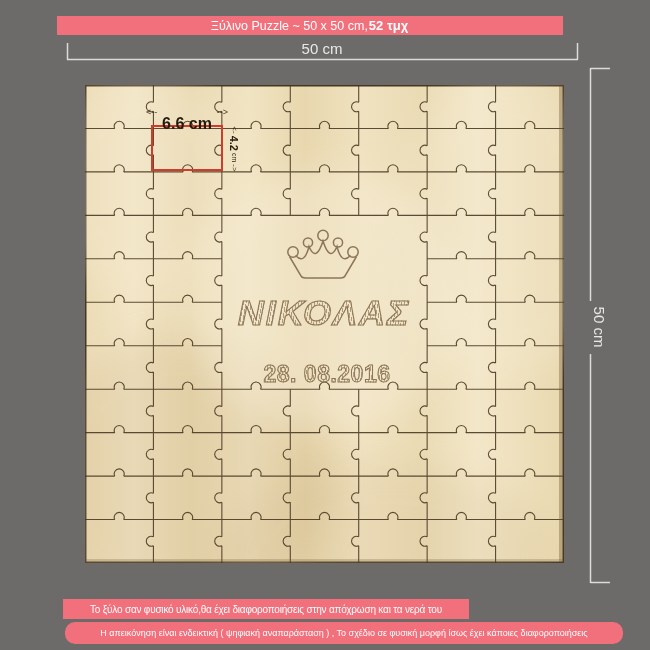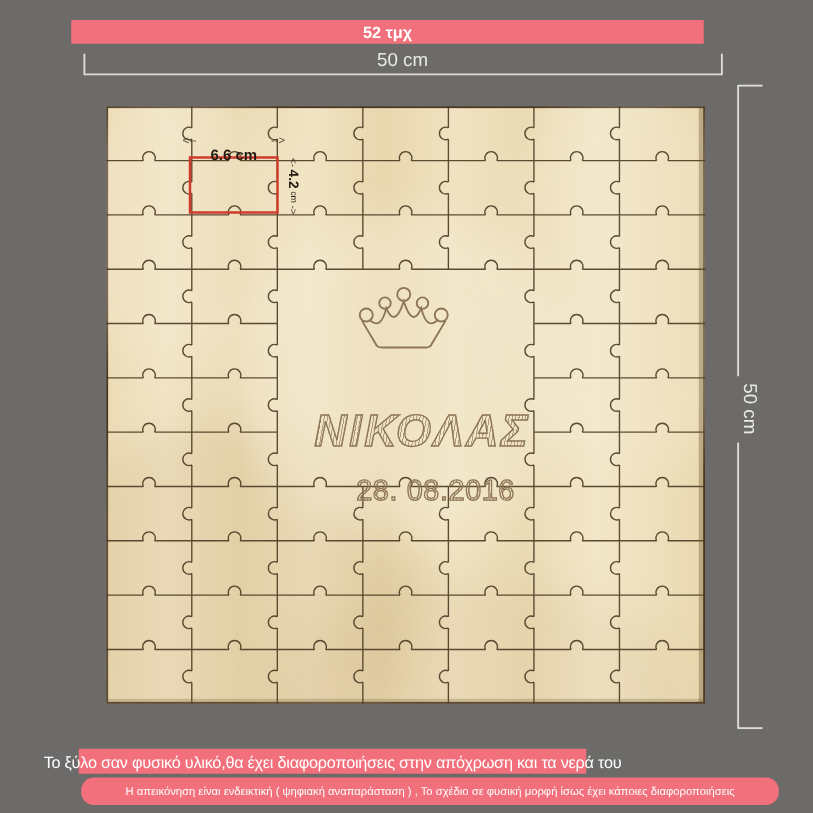--- a/index.html
+++ b/index.html
@@ -5,21 +5,21 @@
   html,body{margin:0;padding:0;}
   body{width:650px;height:650px;overflow:hidden;background:var(--bg,#6c6b69);
        font-family:"Liberation Sans","DejaVu Sans",sans-serif;}
   #stage{position:relative;width:650px;height:650px;background:var(--bg,#6c6b69);}
 
   
   .banner{position:absolute;background:var(--pink,#f2707b);color:var(--banner-text,#fff);
           display:flex;align-items:center;justify-content:center;white-space:nowrap;}
   #top-banner{left:57px;top:16px;width:506px;height:19px;font-size:12.5px;}
   #top-banner .b{font-weight:bold;font-size:13px;padding:0 1px;}
-  #note-banner-1{left:63px;top:599px;width:406px;height:20px;font-size:13px;letter-spacing:-0.2px;}
+  #note-banner-1{left:63px;top:599px;width:406px;height:20px;font-size:10px;letter-spacing:-0.2px;}
   #note-banner-2{left:65px;top:622px;width:558px;height:22px;font-size:9px;border-radius:10px;}
 
   
   #dim-svg{position:absolute;left:0;top:0;width:650px;height:650px;}
   #dim-svg line{stroke:var(--dim,#e9e8e6);stroke-width:1.5;opacity:.9;}
   .dim-label{position:absolute;color:var(--dim,#e9e8e6);font-size:15px;text-align:center;}
   #width-label{left:290px;top:40px;width:64px;height:17px;}
   #height-label{left:608px;top:304px;width:46px;height:16px;transform:rotate(90deg);transform-origin:0 0;}
 
   
@@ -27,45 +27,46 @@
 
   
   #highlight-rect{position:absolute;left:151px;top:125px;width:72px;height:46px;
                   border:2px solid var(--red,#d23a2c);box-sizing:border-box;}
 
   
   #piece-width-label{position:absolute;left:146px;top:104px;width:82px;height:16px;
                      display:flex;align-items:center;justify-content:space-between;
                      color:var(--anno,#241b10);}
   #piece-width-label .arr{font-size:9px;opacity:.85;}
-  #piece-width-label .val{font-size:12px;font-weight:bold;margin-top:24px;}
+  #piece-width-label .val{font-size:16px;font-weight:bold;margin-top:24px;}
   #piece-height-label{position:absolute;left:242px;top:126px;width:46px;height:15px;
                       transform:rotate(90deg);transform-origin:0 0;
                       display:flex;align-items:center;justify-content:center;gap:2px;
                       color:var(--anno,#241b10);}
   #piece-height-label .arr{font-size:8px;opacity:.85;}
   #piece-height-label .val{font-size:11px;font-weight:bold;}
   #piece-height-label .unit{font-size:7px;}
 
   
-  .engraved{position:absolute;text-align:right;color:transparent;
+  .engraved{position:absolute;text-align:center;color:transparent;
             -webkit-text-stroke:1.1px var(--engrave,#8d7656);
             background-image:repeating-linear-gradient(100deg,rgba(141,118,86,.65) 0 .8px,rgba(141,118,86,0) .8px 2.6px);
-            -webkit-background-clip:text;background-clip:text;margin-top:32px;}
+            -webkit-background-clip:text;background-clip:text;}
   #engraved-name{left:224px;top:291px;width:200px;height:44px;font-size:36px;
                  font-style:italic;font-weight:bold;letter-spacing:2px;line-height:44px;}
-  #engraved-date{left:242px;top:347px;width:170px;height:26px;font-size:23px;
-                 font-weight:normal;letter-spacing:.5px;line-height:26px;-webkit-text-stroke-width:1px;}
+  #engraved-date{left:242px;top:361px;width:170px;height:26px;font-size:23px;
+                 font-weight:bold;letter-spacing:.5px;line-height:26px;-webkit-text-stroke-width:1px;}
 </style>
 </head>
 <body>
 
 <div id="stage">
 
   <div id="top-banner" class="banner">
+    <span>Ξύλινο Puzzle ~ 50 x 50 cm, </span>
     <span class="b">52 τμχ</span>
   </div>
 
   <svg id="dim-svg">
     <line x1="67" y1="59.5" x2="578" y2="59.5"></line>
     <line x1="67.5" y1="43" x2="67.5" y2="59.5"></line>
     <line x1="577.5" y1="43" x2="577.5" y2="59.5"></line>
     <line x1="590.5" y1="68" x2="590.5" y2="301"></line>
     <line x1="590.5" y1="354" x2="590.5" y2="583"></line>
     <line x1="590.5" y1="68.5" x2="610" y2="68.5"></line>

